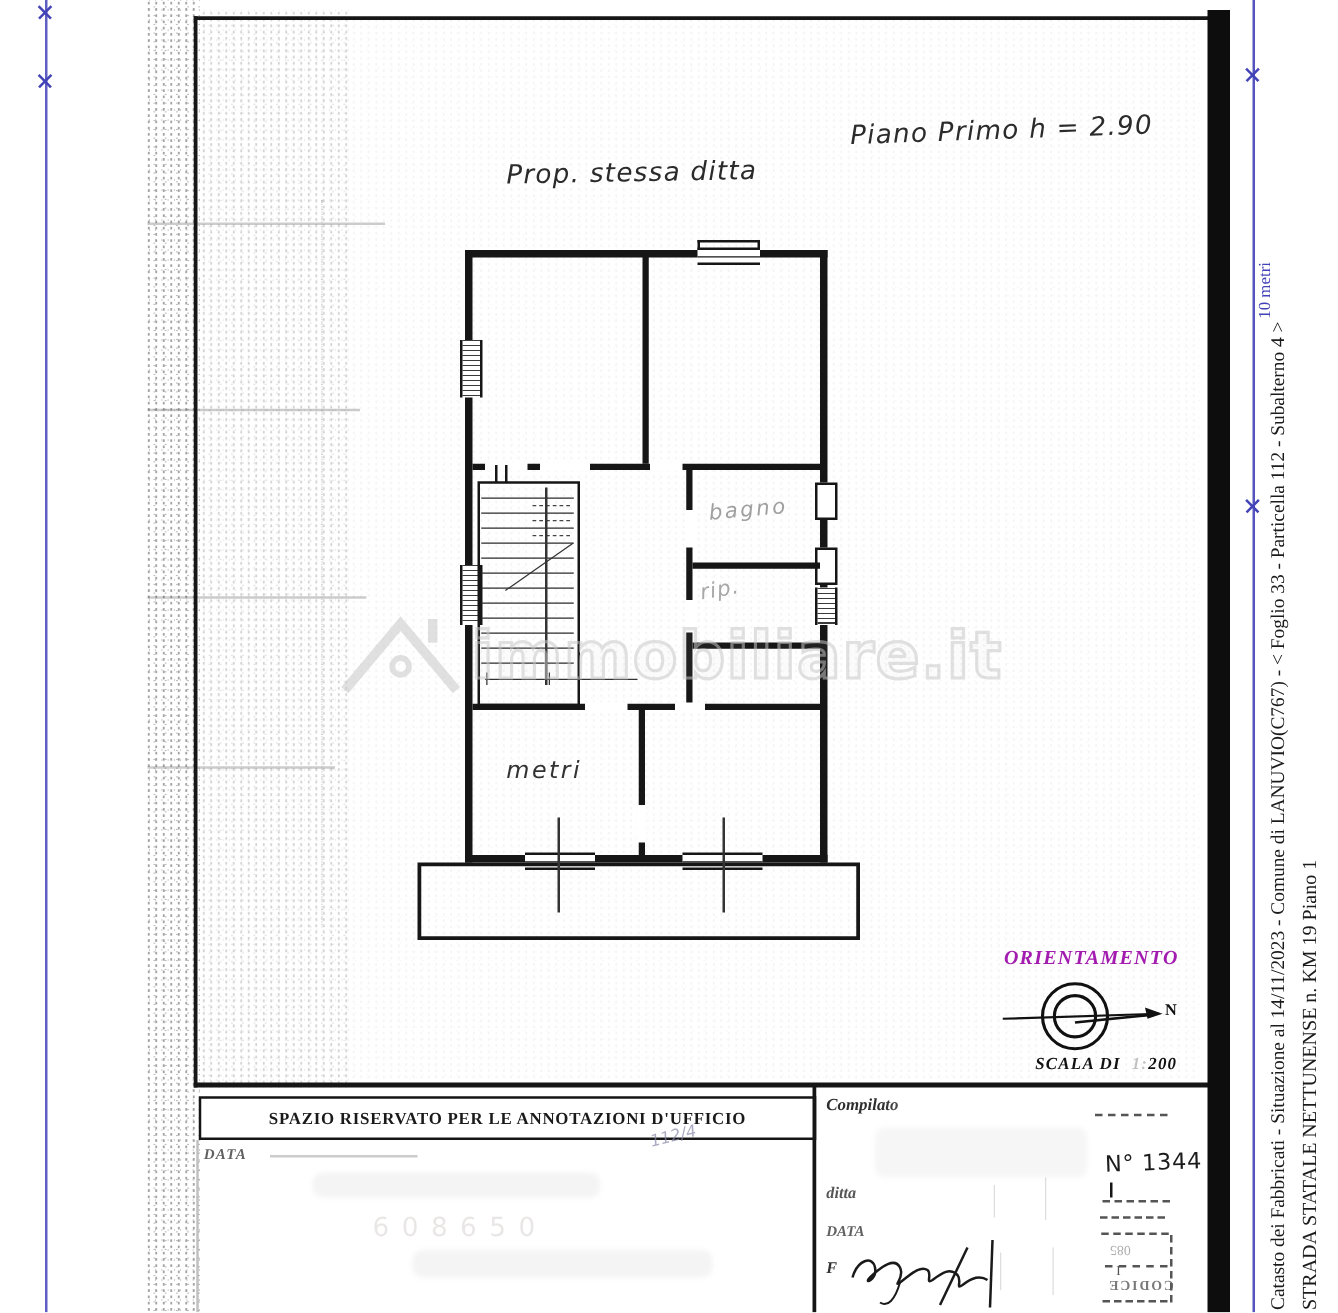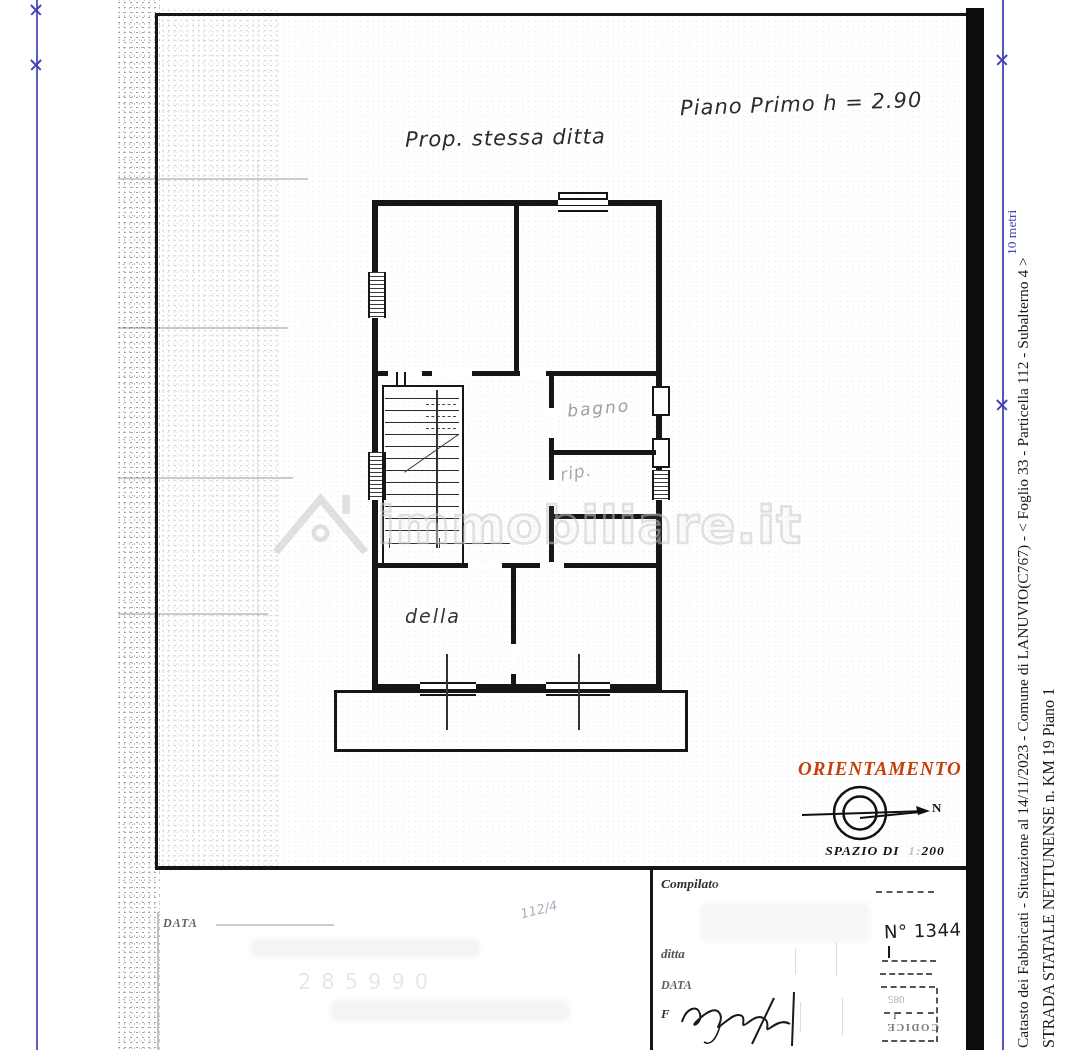--- a/index.html
+++ b/index.html
@@ -121,53 +121,56 @@
     <div class="w" style="left:404px;top:372px;width:2px;height:14px;"></div>
 
     <div class="abs" style="left:334px;top:690px;width:348px;height:56px;border:3px solid #161616;"></div>
     <div class="abs" style="left:446px;top:654px;width:1.5px;height:76px;background:#333;"></div>
     <div class="abs" style="left:578px;top:654px;width:1.5px;height:76px;background:#333;"></div>
 
     <div class="abs hand" style="left:680px;top:92px;font-size:21px;letter-spacing:1px;transform:rotate(-2deg);">Piano Primo h = 2.90</div>
     <div class="abs hand" style="left:405px;top:126px;font-size:21px;letter-spacing:1px;transform:rotate(-1deg);">Prop. stessa ditta</div>
     <div class="abs hand" style="left:567px;top:398px;font-size:17px;color:#a0a0a0;transform:rotate(-5deg);letter-spacing:2px;">bagno</div>
     <div class="abs hand" style="left:560px;top:462px;font-size:17px;color:#a8a8a8;transform:rotate(-10deg);letter-spacing:1px;">rip.</div>
-    <div class="abs hand" style="left:405px;top:605px;font-size:19px;color:#333;letter-spacing:2px;">della</div>
+    <div class="abs hand" style="left:405px;top:605px;font-size:19px;color:#333;letter-spacing:2px;">metri</div>
   </div>
 
   <div class="abs" style="left:268px;top:470px;width:545px;height:110px;display:flex;align-items:center;gap:4px;opacity:.55;pointer-events:none;">
     <svg width="105" height="95" viewBox="0 0 110 100">
       <polyline points="8,78 55,22 102,78" fill="none" stroke="#c8c8c8" stroke-width="8"></polyline>
       <line x1="82" y1="38" x2="82" y2="18" stroke="#c8c8c8" stroke-width="8"></line>
       <circle cx="55" cy="58" r="7" fill="none" stroke="#c8c8c8" stroke-width="5"></circle>
     </svg>
     <span class="wmtext">immobiliare.it</span>
   </div>
 
-  <div class="abs serifb" style="left:798px;top:758px;width:150px;text-align:center;font-style:italic;font-size:19px;letter-spacing:1px;color:#c2410c;">ORIENTAMENTO</div>
+  <div class="abs serifb" style="left:798px;top:758px;width:150px;text-align:center;font-style:italic;font-size:16px;letter-spacing:1px;color:#a21caf;">ORIENTAMENTO</div>
   <svg class="abs" style="left:802px;top:778px;" width="140" height="70" viewBox="0 0 140 70">
     <circle cx="58" cy="35" r="26" fill="none" stroke="#111" stroke-width="2.5"></circle>
     <circle cx="58" cy="35" r="16.5" fill="none" stroke="#111" stroke-width="2.5"></circle>
     <line x1="0" y1="37" x2="125" y2="33" stroke="#111" stroke-width="1.8"></line>
     <line x1="58" y1="40" x2="118" y2="34" stroke="#111" stroke-width="2.2"></line>
     <polygon points="128,33 114,28 116,37" fill="#111"></polygon>
   </svg>
   <div class="abs serifb" style="left:932px;top:800px;font-size:13px;color:#111;">N</div>
   <div class="abs serifb" style="left:800px;top:843px;width:170px;text-align:center;font-style:italic;font-size:13.5px;letter-spacing:1px;color:#111;">
-    <span>SPAZIO DI</span>&nbsp;
+    <span>SCALA DI</span>&nbsp;
     <span style="opacity:.25;">1:</span><span>200</span>
   </div>
 
+  <div class="abs" style="left:159px;top:877px;width:490px;height:31px;border:2px solid #151515;display:flex;align-items:center;justify-content:center;">
+    <span class="serifb" style="font-size:13.5px;letter-spacing:.6px;color:#1a1a1a;">SPAZIO RISERVATO PER LE ANNOTAZIONI D'UFFICIO</span>
+  </div>
   <div class="abs serifb" style="left:163px;top:916px;font-size:12px;font-style:italic;letter-spacing:1px;color:#3a3a3a;opacity:.8;">DATA</div>
   <div class="abs" style="left:216px;top:924px;width:118px;height:2px;background:#999;opacity:.5;"></div>
   <div class="abs hand" style="left:520px;top:902px;font-size:13px;color:#8888a8;opacity:.7;transform:rotate(-14deg);">112/4</div>
   <div class="smudge" style="left:250px;top:938px;width:230px;height:20px;"></div>
   <div class="smudge" style="left:330px;top:1000px;width:240px;height:22px;"></div>
   <div class="smudge" style="left:700px;top:902px;width:170px;height:40px;background:rgba(120,110,110,.06);"></div>
-  <div class="abs" style="left:298px;top:970px;font-size:21px;letter-spacing:10px;color:#a09090;opacity:.22;filter:blur(.5px);font-family:'DejaVu Sans',sans-serif;">285990</div>
+  <div class="abs" style="left:298px;top:970px;font-size:21px;letter-spacing:10px;color:#a09090;opacity:.22;filter:blur(.5px);font-family:'DejaVu Sans',sans-serif;">608650</div>
 
   <div class="w" style="left:650px;top:868px;width:3px;height:182px;"></div>
   <div class="abs serifb" style="left:661px;top:876px;font-size:13.5px;font-style:italic;color:#2e2e2e;">Compilato</div>
   <div class="abs" style="left:706px;top:872px;width:130px;height:22px;background:linear-gradient(90deg,rgba(255,255,255,0),#fff 65%);"></div>
   <div class="dash" style="left:876px;top:891px;width:58px;"></div>
   <div class="abs serifb" style="left:661px;top:946px;font-size:13px;font-style:italic;color:#383838;opacity:.85;">ditta</div>
   <div class="abs serifb" style="left:661px;top:978px;font-size:12px;font-style:italic;color:#3a3a3a;opacity:.8;">DATA</div>
   <div class="abs" style="left:692px;top:975px;width:70px;height:18px;background:linear-gradient(90deg,rgba(255,255,255,0),#fff 65%);"></div>
   <div class="abs serifb" style="left:661px;top:1006px;font-size:13px;font-style:italic;color:#333;">F</div>
   <svg class="abs" style="left:676px;top:990px;" width="160" height="58" viewBox="0 0 160 58">

